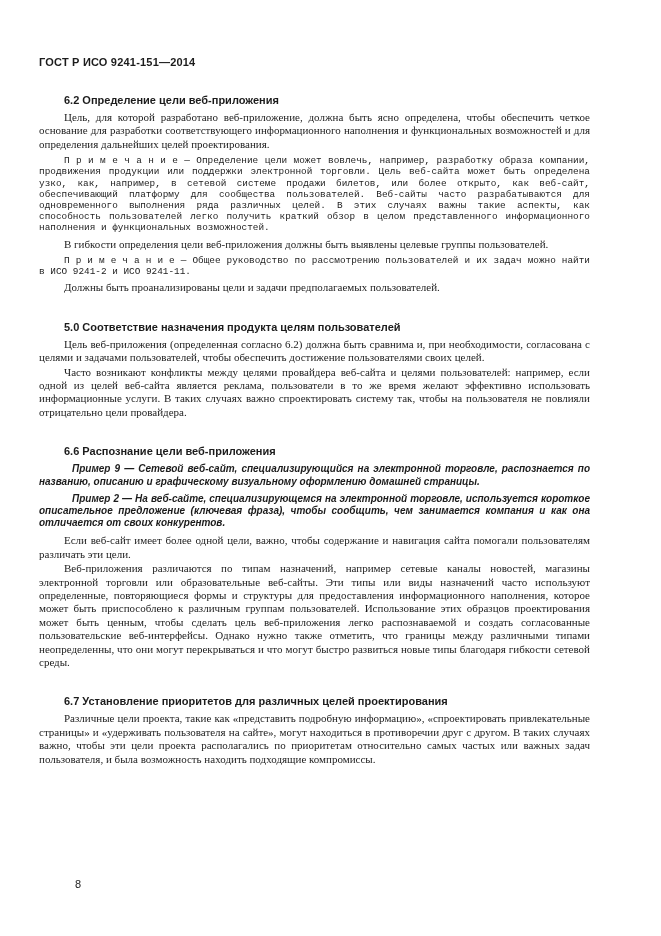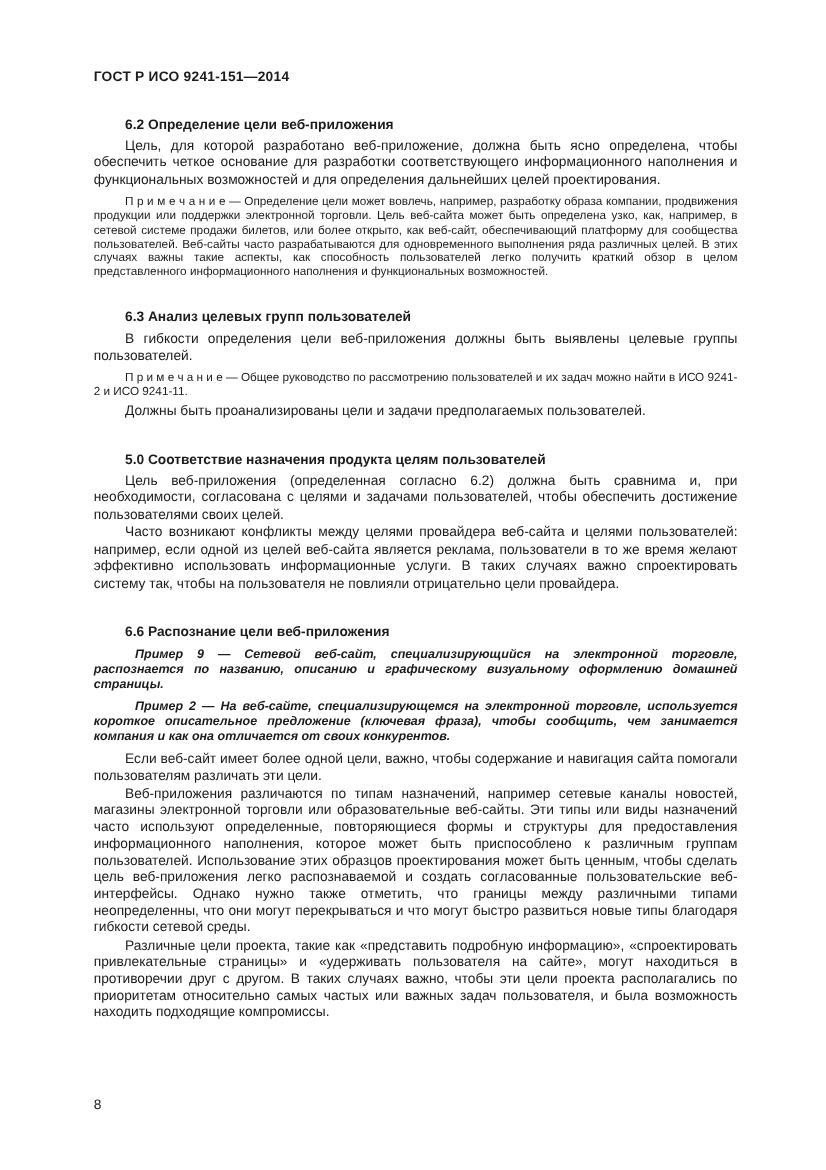--- a/index.html
+++ b/index.html
@@ -9,21 +9,21 @@
     height: 936px;
     overflow: hidden;
     position: relative;
     font-family: "Liberation Sans", sans-serif;
     color: #1c1c1c;
   }
   .page {
     position: absolute;
     inset: 0;
     background: #ffffff;
-    padding: 56px 71px 0 75px;
+    padding: 56px 71px 0 39px;
   }
   .running-header {
     font-size: 11px;
     font-weight: bold;
     letter-spacing: 0.2px;
     margin-bottom: 21px;
   }
   .heading {
     font-size: 11px;
     font-weight: bold;
@@ -31,28 +31,30 @@
     margin-top: 26px;
     margin-bottom: 4px;
     line-height: 13px;
   }
   .para {
     font-size: 11px;
     line-height: 13.4px;
     text-align: justify;
     text-indent: 25px;
     margin-bottom: 1px;
+    font-family: Liberation Serif, serif;
   }
   .note {
     font-size: 9.4px;
     line-height: 11.2px;
     text-align: justify;
     text-indent: 25px;
     margin-top: 4px;
     margin-bottom: 4px;
+    font-family: Liberation Mono, monospace;
   }
   .example {
     font-size: 10px;
     line-height: 12.2px;
     font-weight: bold;
     font-style: italic;
     text-align: justify;
     text-indent: 33px;
     margin-top: 5px;
     margin-bottom: 5px;
@@ -69,34 +71,34 @@
 
 <div class="page">
 
   <div class="running-header">ГОСТ Р ИСО 9241-151—2014</div>
 
   <div>
     <h2 class="heading">6.2 Определение цели веб-приложения</h2>
     <p class="para">Цель, для которой разработано веб-приложение, должна быть ясно определена, чтобы обеспечить четкое основание для разработки соответствующего информационного наполнения и функциональных возможностей и для определения дальнейших целей проектирования.</p>
     <p class="note">П р и м е ч а н и е — Определение цели может вовлечь, например, разработку образа компании, продвижения продукции или поддержки электронной торговли. Цель веб-сайта может быть определена узко, как, например, в сетевой системе продажи билетов, или более открыто, как веб-сайт, обеспечивающий платформу для сообщества пользователей. Веб-сайты часто разрабатываются для одновременного выполнения ряда различных целей. В этих случаях важны такие аспекты, как способность пользователей легко получить краткий обзор в целом представленного информационного наполнения и функциональных возможностей.</p>
 
-    <h2 class="heading">6.3 Анализ целевых групп пользователей</h2>
     <p class="para">В гибкости определения цели веб-приложения должны быть выявлены целевые группы пользователей.</p>
     <p class="note">П р и м е ч а н и е — Общее руководство по рассмотрению пользователей и их задач можно найти в ИСО 9241-2 и ИСО 9241-11.</p>
 
     <p class="para">Должны быть проанализированы цели и задачи предполагаемых пользователей.</p>
 
     <h2 class="heading">5.0 Соответствие назначения продукта целям пользователей</h2>
     <p class="para">Цель веб-приложения (определенная согласно 6.2) должна быть сравнима и, при необходимости, согласована с целями и задачами пользователей, чтобы обеспечить достижение пользователями своих целей.</p>
     <p class="para">Часто возникают конфликты между целями провайдера веб-сайта и целями пользователей: например, если одной из целей веб-сайта является реклама, пользователи в то же время желают эффективно использовать информационные услуги. В таких случаях важно спроектировать систему так, чтобы на пользователя не повлияли отрицательно цели провайдера.</p>
 
     <h2 class="heading">6.6 Распознание цели веб-приложения</h2>
     <p class="example">Пример 9 — Сетевой веб-сайт, специализирующийся на электронной торговле, распознается по названию, описанию и графическому визуальному оформлению домашней страницы.</p>
     <p class="example">Пример 2 — На веб-сайте, специализирующемся на электронной торговле, используется короткое описательное предложение (ключевая фраза), чтобы сообщить, чем занимается компания и как она отличается от своих конкурентов.</p>
     <p class="para">Если веб-сайт имеет более одной цели, важно, чтобы содержание и навигация сайта помогали пользователям различать эти цели.</p>
     <p class="para">Веб-приложения различаются по типам назначений, например сетевые каналы новостей, магазины электронной торговли или образовательные веб-сайты. Эти типы или виды назначений часто используют определенные, повторяющиеся формы и структуры для предоставления информационного наполнения, которое может быть приспособлено к различным группам пользователей. Использование этих образцов проектирования может быть ценным, чтобы сделать цель веб-приложения легко распознаваемой и создать согласованные пользовательские веб-интерфейсы. Однако нужно также отметить, что границы между различными типами неопределенны, что они могут перекрываться и что могут быстро развиться новые типы благодаря гибкости сетевой среды.</p>
 
+    <h2 class="heading">6.7 Установление приоритетов для различных целей проектирования</h2>
     <p class="para">Различные цели проекта, такие как «представить подробную информацию», «спроектировать привлекательные страницы» и «удерживать пользователя на сайте», могут находиться в противоречии друг с другом. В таких случаях важно, чтобы эти цели проекта располагались по приоритетам относительно самых частых или важных задач пользователя, и была возможность находить подходящие компромиссы.</p>
   </div>
 
   <div class="page-number">8</div>
 
 </div>
 
 </body></html>

